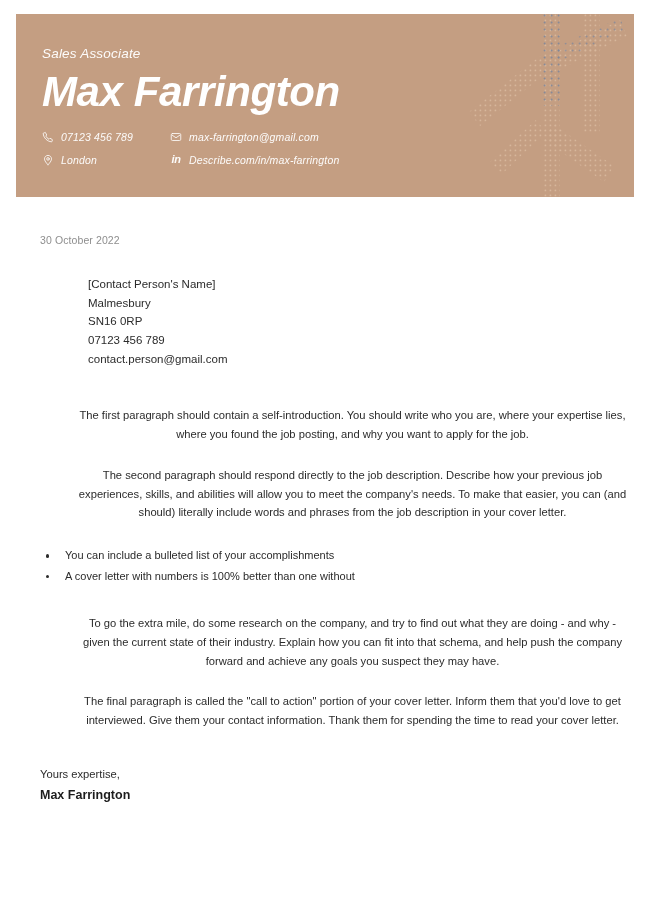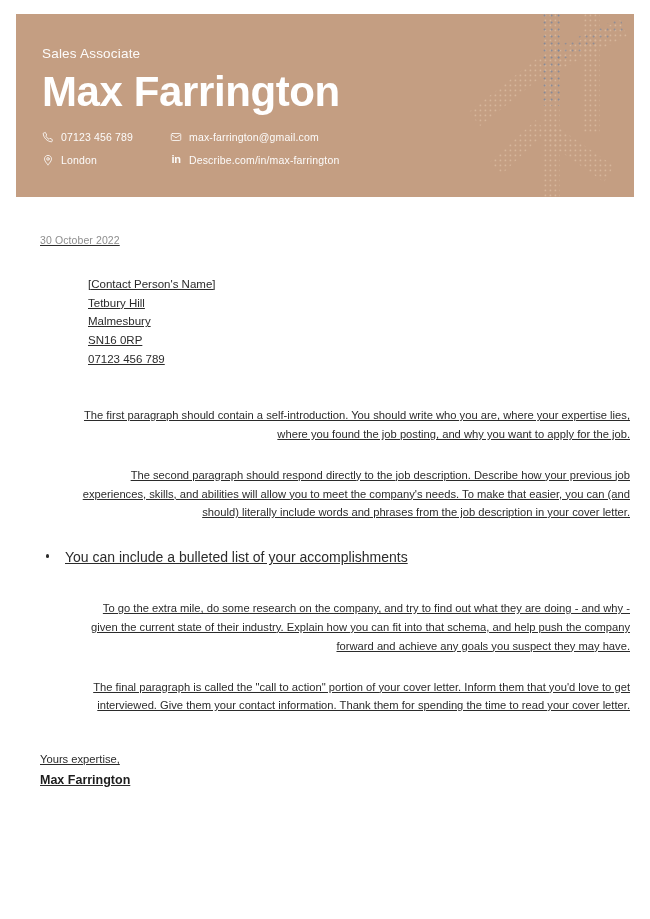--- a/index.html
+++ b/index.html
@@ -37,20 +37,21 @@
     top:0;
     width:210px;
     height:183px;
     pointer-events:none;
   }
 
   .header-inner {
     position:relative;
     z-index:2;
     padding:32px 16px 0 26px;
+    font-style:italic;
   }
 
   .job-title {
     font-size:13.5px;
     font-weight:400;
     color:#ffffff;
     letter-spacing:0.2px;
     opacity:0.97;
   }
 
@@ -99,21 +100,20 @@
     letter-spacing:-0.3px;
   }
 
   
   .body {
     position:absolute;
     left:40px;
     top:234px;
     width:590px;
     color:#2b2b2b;
-    text-decoration:underline;
   }
 
   .letter-date {
     font-size:10.5px;
     color:#8e8e8e;
     letter-spacing:0.1px;
   }
 
   .recipient {
     margin-top:29px;
@@ -129,33 +129,33 @@
     font-weight:700;
     color:#1d1d1d;
     letter-spacing:0.05px;
   }
 
   .para {
     margin-top:22px;
     font-size:11.2px;
     line-height:1.68;
     color:#2b2b2b;
-    text-align:right;
+    text-align:center;
     margin-left:35px;
   }
   .para.first { margin-top:38px; }
 
   .bullets {
     margin-top:23px;
     list-style:none;
   }
   .bullets li {
     position:relative;
     padding-left:25px;
-    font-size:14px;
+    font-size:11px;
     line-height:1.85;
     color:#2b2b2b;
   }
   .bullets li::before {
     content:"";
     position:absolute;
     left:6px;
     top:9px;
     width:3.4px;
     height:3.4px;
@@ -251,33 +251,34 @@
       </div>
     </div>
   </div>
 
   <div class="body">
 
     <div class="letter-date">30 October 2022</div>
 
     <div class="recipient">
       <div>[Contact Person's Name]</div>
-      <div>Tetbury Hill</div>
       <div>Malmesbury</div>
       <div>SN16 0RP</div>
       <div>07123 456 789</div>
+      <div>contact.person@gmail.com</div>
     </div>
 
 
     <p class="para first">The first paragraph should contain a self-introduction. You should write who you are, where your expertise lies, where you found the job posting, and why you want to apply for the job.</p>
 
     <p class="para">The second paragraph should respond directly to the job description. Describe how your previous job experiences, skills, and abilities will allow you to meet the company's needs. To make that easier, you can (and should) literally include words and phrases from the job description in your cover letter.</p>
 
     <ul class="bullets">
       <li>You can include a bulleted list of your accomplishments</li>
+      <li>A cover letter with numbers is 100% better than one without</li>
     </ul>
 
     <p class="para gap-large">To go the extra mile, do some research on the company, and try to find out what they are doing - and why - given the current state of their industry. Explain how you can fit into that schema, and help push the company forward and achieve any goals you suspect they may have.</p>
 
     <p class="para">The final paragraph is called the "call to action" portion of your cover letter. Inform them that you'd love to get interviewed. Give them your contact information. Thank them for spending the time to read your cover letter.</p>
 
     <div class="signoff">
       <div>Yours expertise,</div>
       <div class="signoff-name">Max Farrington</div>
     </div>

